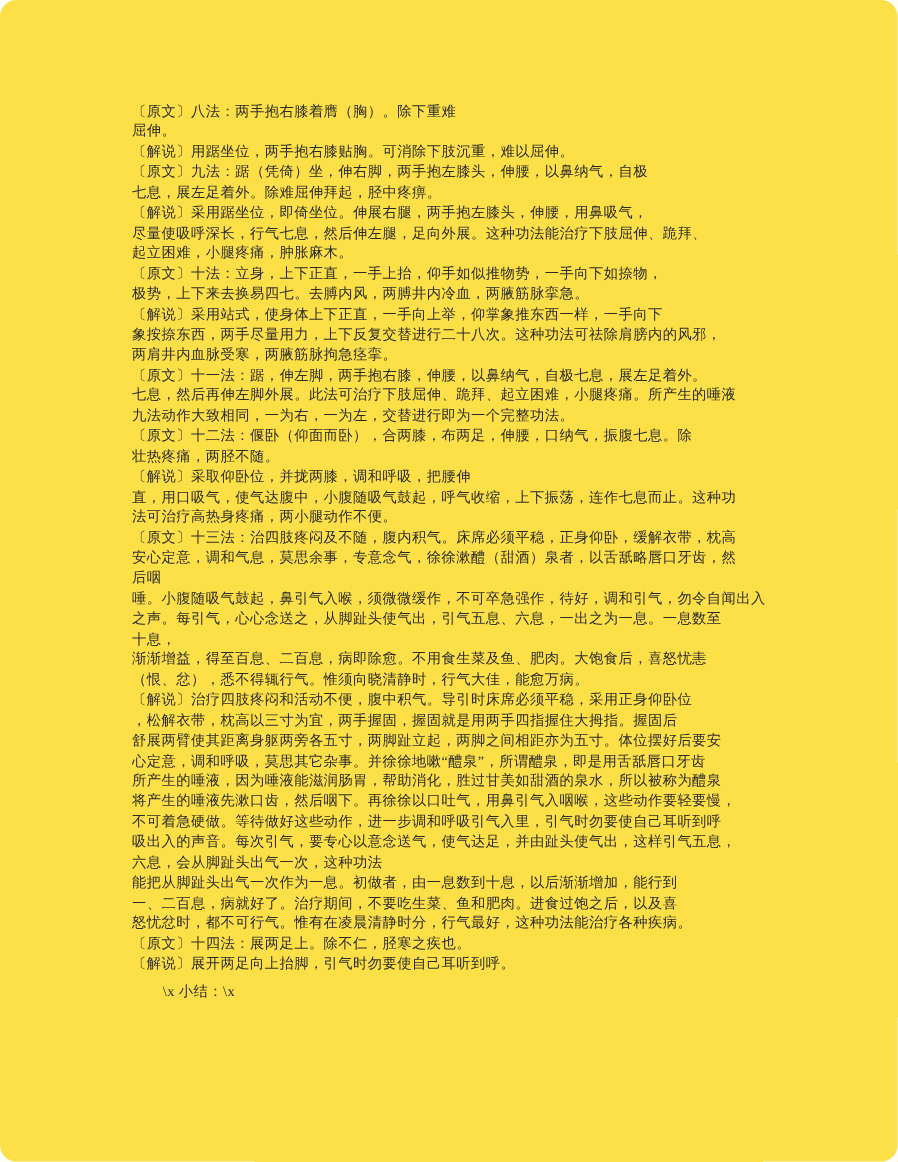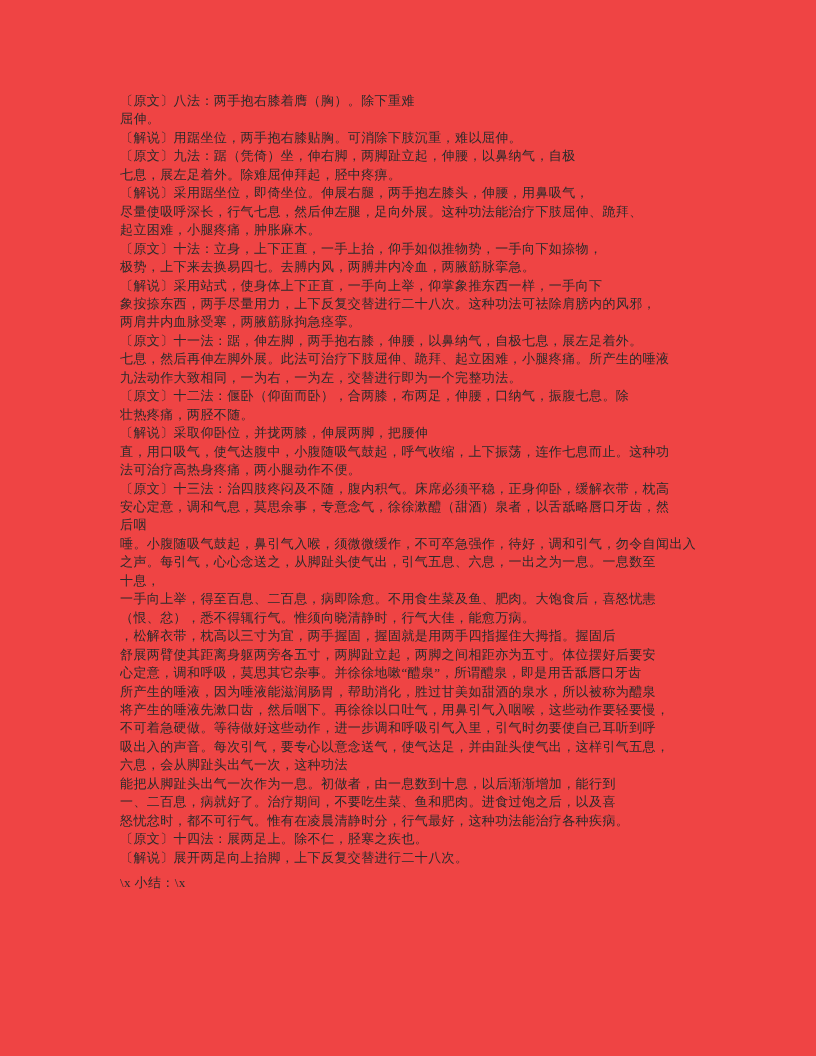--- a/index.html
+++ b/index.html
@@ -7,83 +7,86 @@
   body {
     width: 816px;
     height: 1056px;
     position: relative;
     overflow: hidden;
     font-family: "Liberation Serif", "DejaVu Serif", serif;
   }
   .page {
     position: absolute;
     inset: 0;
-    background: #ef4444;
+    background: #fde047;
+    border-radius: 15px;
   }
   .text-block {
     position: absolute;
     left: 120px;
     top: 92px;
     width: 584px;
     color: #2b2b2b;
     font-size: 13px;
     line-height: 18.45px;
     letter-spacing: 0.4px;
   }
   .text-line {
     min-height: 18.45px;
     white-space: pre-wrap;
     overflow: hidden;
   }
   .text-line:last-child {
     margin-top: 7px;
+    margin-left: 28px;
   }
 </style>
 </head>
 <body>
 
 <div class="page">
   <div class="text-block">
       <div class="text-line">〔原文〕八法：两手抱右膝着膺（胸）。除下重难</div>
       <div class="text-line">屈伸。</div>
       <div class="text-line">〔解说〕用踞坐位，两手抱右膝贴胸。可消除下肢沉重，难以屈伸。</div>
-      <div class="text-line">〔原文〕九法：踞（凭倚）坐，伸右脚，两脚趾立起，伸腰，以鼻纳气，自极</div>
+      <div class="text-line">〔原文〕九法：踞（凭倚）坐，伸右脚，两手抱左膝头，伸腰，以鼻纳气，自极</div>
       <div class="text-line">七息，展左足着外。除难屈伸拜起，胫中疼痹。</div>
       <div class="text-line">〔解说〕采用踞坐位，即倚坐位。伸展右腿，两手抱左膝头，伸腰，用鼻吸气，</div>
       <div class="text-line">尽量使吸呼深长，行气七息，然后伸左腿，足向外展。这种功法能治疗下肢屈伸、跪拜、</div>
       <div class="text-line">起立困难，小腿疼痛，肿胀麻木。</div>
       <div class="text-line">〔原文〕十法：立身，上下正直，一手上抬，仰手如似推物势，一手向下如捺物，</div>
       <div class="text-line">极势，上下来去换易四七。去膊内风，两膊井内冷血，两腋筋脉挛急。</div>
       <div class="text-line">〔解说〕采用站式，使身体上下正直，一手向上举，仰掌象推东西一样，一手向下</div>
       <div class="text-line">象按捺东西，两手尽量用力，上下反复交替进行二十八次。这种功法可祛除肩膀内的风邪，</div>
       <div class="text-line">两肩井内血脉受寒，两腋筋脉拘急痉挛。</div>
       <div class="text-line">〔原文〕十一法：踞，伸左脚，两手抱右膝，伸腰，以鼻纳气，自极七息，展左足着外。</div>
       <div class="text-line">七息，然后再伸左脚外展。此法可治疗下肢屈伸、跪拜、起立困难，小腿疼痛。所产生的唾液</div>
       <div class="text-line">九法动作大致相同，一为右，一为左，交替进行即为一个完整功法。</div>
       <div class="text-line">〔原文〕十二法：偃卧（仰面而卧），合两膝，布两足，伸腰，口纳气，振腹七息。除</div>
       <div class="text-line">壮热疼痛，两胫不随。</div>
-      <div class="text-line">〔解说〕采取仰卧位，并拢两膝，伸展两脚，把腰伸</div>
+      <div class="text-line">〔解说〕采取仰卧位，并拢两膝，调和呼吸，把腰伸</div>
       <div class="text-line">直，用口吸气，使气达腹中，小腹随吸气鼓起，呼气收缩，上下振荡，连作七息而止。这种功</div>
       <div class="text-line">法可治疗高热身疼痛，两小腿动作不便。</div>
       <div class="text-line">〔原文〕十三法：治四肢疼闷及不随，腹内积气。床席必须平稳，正身仰卧，缓解衣带，枕高</div>
       <div class="text-line">安心定意，调和气息，莫思余事，专意念气，徐徐漱醴（甜酒）泉者，以舌舐略唇口牙齿，然</div>
       <div class="text-line">后咽</div>
       <div class="text-line">唾。小腹随吸气鼓起，鼻引气入喉，须微微缓作，不可卒急强作，待好，调和引气，勿令自闻出入</div>
       <div class="text-line">之声。每引气，心心念送之，从脚趾头使气出，引气五息、六息，一出之为一息。一息数至</div>
       <div class="text-line">十息，</div>
-      <div class="text-line">一手向上举，得至百息、二百息，病即除愈。不用食生菜及鱼、肥肉。大饱食后，喜怒忧恚</div>
+      <div class="text-line">渐渐增益，得至百息、二百息，病即除愈。不用食生菜及鱼、肥肉。大饱食后，喜怒忧恚</div>
       <div class="text-line">（恨、忿），悉不得辄行气。惟须向晓清静时，行气大佳，能愈万病。</div>
+      <div class="text-line">〔解说〕治疗四肢疼闷和活动不便，腹中积气。导引时床席必须平稳，采用正身仰卧位</div>
       <div class="text-line">，松解衣带，枕高以三寸为宜，两手握固，握固就是用两手四指握住大拇指。握固后</div>
       <div class="text-line">舒展两臂使其距离身躯两旁各五寸，两脚趾立起，两脚之间相距亦为五寸。体位摆好后要安</div>
       <div class="text-line">心定意，调和呼吸，莫思其它杂事。并徐徐地嗽“醴泉”，所谓醴泉，即是用舌舐唇口牙齿</div>
       <div class="text-line">所产生的唾液，因为唾液能滋润肠胃，帮助消化，胜过甘美如甜酒的泉水，所以被称为醴泉</div>
       <div class="text-line">将产生的唾液先漱口齿，然后咽下。再徐徐以口吐气，用鼻引气入咽喉，这些动作要轻要慢，</div>
       <div class="text-line">不可着急硬做。等待做好这些动作，进一步调和呼吸引气入里，引气时勿要使自己耳听到呼</div>
       <div class="text-line">吸出入的声音。每次引气，要专心以意念送气，使气达足，并由趾头使气出，这样引气五息，</div>
       <div class="text-line">六息，会从脚趾头出气一次，这种功法</div>
       <div class="text-line">能把从脚趾头出气一次作为一息。初做者，由一息数到十息，以后渐渐增加，能行到</div>
       <div class="text-line">一、二百息，病就好了。治疗期间，不要吃生菜、鱼和肥肉。进食过饱之后，以及喜</div>
       <div class="text-line">怒忧忿时，都不可行气。惟有在凌晨清静时分，行气最好，这种功法能治疗各种疾病。</div>
       <div class="text-line">〔原文〕十四法：展两足上。除不仁，胫寒之疾也。</div>
-      <div class="text-line">〔解说〕展开两足向上抬脚，上下反复交替进行二十八次。</div>
+      <div class="text-line">〔解说〕展开两足向上抬脚，引气时勿要使自己耳听到呼。</div>
       <div class="text-line">\x 小结：\x</div>
     </div>
 </div>
 
 </body></html>

